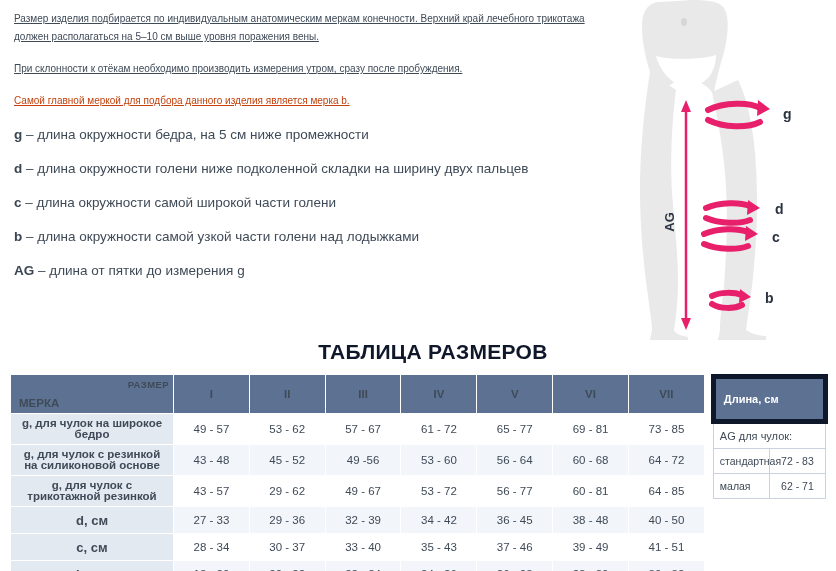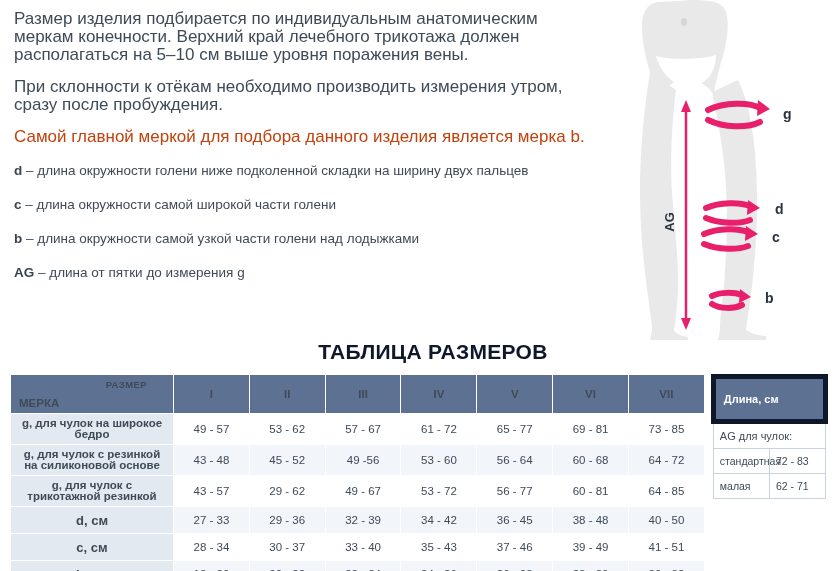--- a/index.html
+++ b/index.html
@@ -21,24 +21,25 @@
     display: flex;
     width: 836px;
     height: 340px;
   }
   .text-col {
     width: 600px;
     padding: 10px 8px 0 14px;
     box-sizing: border-box;
   }
   .para {
-    font-size: 17px;
+    font-size: 10px;
     line-height: 18px;
     color: #3f4a57;
     margin-bottom: 14px;
+    text-decoration: underline;
   }
   .para.red {
     color: #c2410c;
     margin-bottom: 16px;
   }
   .deflist {
     margin-top: 2px;
   }
   .defrow {
     font-size: 13.5px;
@@ -101,21 +102,21 @@
     height: 26px;
     position: relative;
   }
   .hdr-left .merka {
     position: absolute;
     left: 8px;
     bottom: 4px;
   }
   .hdr-left .razmer {
     position: absolute;
-    right: 26px;
+    right: 4px;
     top: 4px;
     font-size: 9.5px;
     letter-spacing: .4px;
     padding-left: 17px;
   }
   .hdr-col {
     background: #5d7292;
     color: #ffffff;
     font-size: 12.5px;
     font-weight: bold;
@@ -165,37 +166,40 @@
     font-size: 10.5px;
     color: #3f4a57;
     border: 1px solid #c9d3e0;
     padding: 6px 6px;
     background: #ffffff;
   }
   .side-table td.label-cell {
     text-align: left;
   }
   .side-table td.val-cell {
-    text-align: left;
+    text-align: center;
   }
   .side-table td.head-cell {
     font-size: 11px;
   }
 </style>
 </head>
 <body>
 
 <div class="top">
 
   <div class="text-col">
     <div class="para">Размер изделия подбирается по индивидуальным анатомическим меркам конечности. Верхний край лечебного трикотажа должен располагаться на 5–10 см выше уровня поражения вены.</div>
     <div class="para">При склонности к отёкам необходимо производить измерения утром, сразу после пробуждения.</div>
     <div class="para red">Самой главной меркой для подбора данного изделия является мерка b.</div>
 
     <div class="deflist">
+      <div class="defrow">
+        <span class="key">g</span><span> – длина окружности бедра, на 5 см ниже промежности</span>
+      </div>
       <div class="defrow">
         <span class="key">d</span><span> – длина окружности голени ниже подколенной складки на ширину двух пальцев</span>
       </div>
       <div class="defrow">
         <span class="key">c</span><span> – длина окружности самой широкой части голени</span>
       </div>
       <div class="defrow">
         <span class="key">b</span><span> – длина окружности самой узкой части голени над лодыжками</span>
       </div>
       <div class="defrow">

